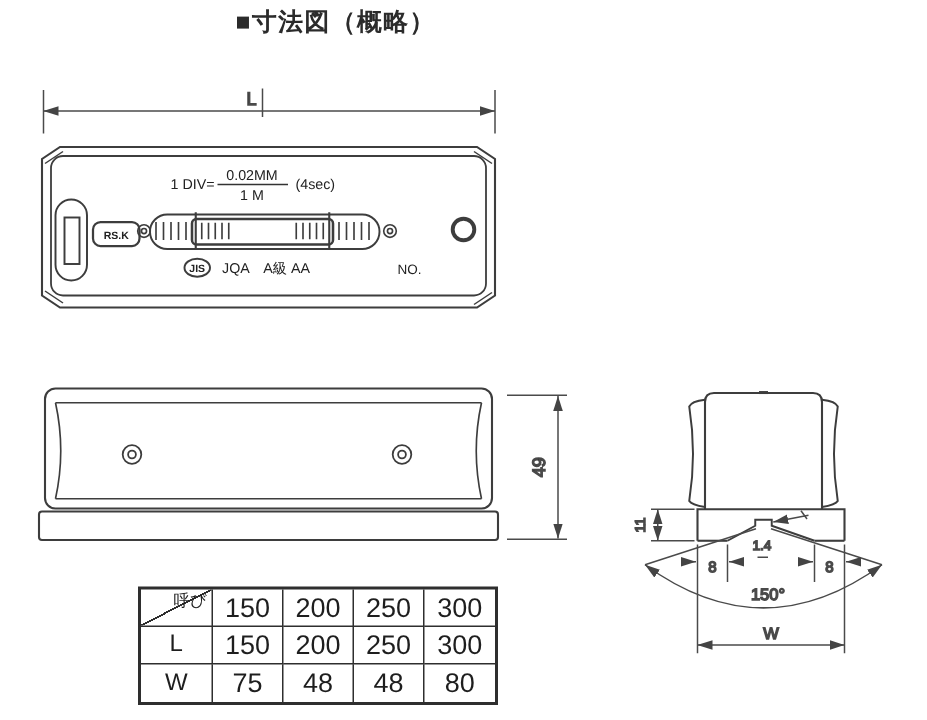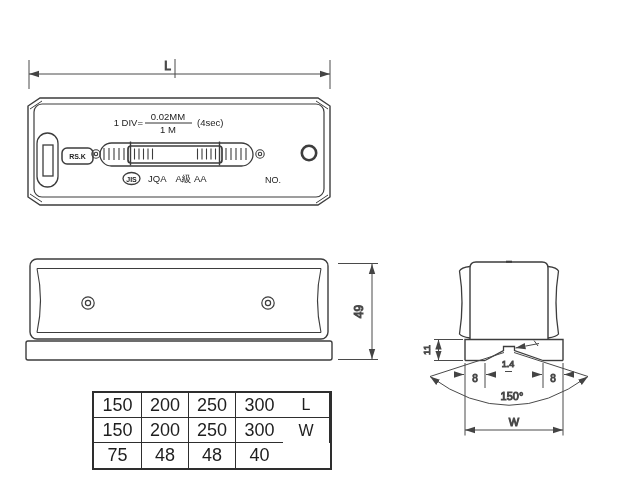--- a/index.html
+++ b/index.html
@@ -26,20 +26,21 @@
       #2e2e2e calc(50% + 0.6px), transparent calc(50% + 0.6px));}
   .corner-label{position:absolute;top:0px;right:3px;font-size:11px;}
   .rowlabel{font-size:16px;}
 </style>
 </head>
 <body>
 
 <div class="page">
 
   <div class="title">
+    <span>■寸法図（概略）</span>
   </div>
 
   <svg style="left:22px;top:53px;" width="320" height="155" viewBox="0 0 320 155">
     <defs>
       <marker id="arrT" viewBox="0 0 10 8" refX="10" refY="4" markerWidth="10" markerHeight="8" orient="auto-start-reverse">
           <path d="M0,0.8 L10,4 L0,7.2 Z" fill="#444"></path>
         </marker>
     </defs>
 
     <g class="dim">
@@ -219,31 +220,34 @@
 
     <g class="dim">
       <line x1="57" y1="113" x2="57" y2="185.5"></line>
       <line x1="155" y1="113" x2="155" y2="185.5"></line>
       <line x1="57" y1="180" x2="155" y2="180" marker-start="url(#arrE)" marker-end="url(#arrE)"></line>
       <text x="106" y="176" text-anchor="middle" font-size="11">W</text>
     </g>
   </svg>
 
   <div class="size-table">
+    <div class="cell corner">
+      <span class="corner-label">呼び</span>
+    </div>
     <div class="cell">150</div>
     <div class="cell">200</div>
     <div class="cell">250</div>
     <div class="cell lastcol">300</div>
 
     <div class="cell rowlabel">L</div>
     <div class="cell">150</div>
     <div class="cell">200</div>
     <div class="cell">250</div>
     <div class="cell lastcol">300</div>
 
     <div class="cell rowlabel lastrow">W</div>
     <div class="cell lastrow">75</div>
     <div class="cell lastrow">48</div>
     <div class="cell lastrow">48</div>
-    <div class="cell lastcol lastrow">40</div>
+    <div class="cell lastcol lastrow">80</div>
   </div>
 
 </div>
 
 </body></html>

